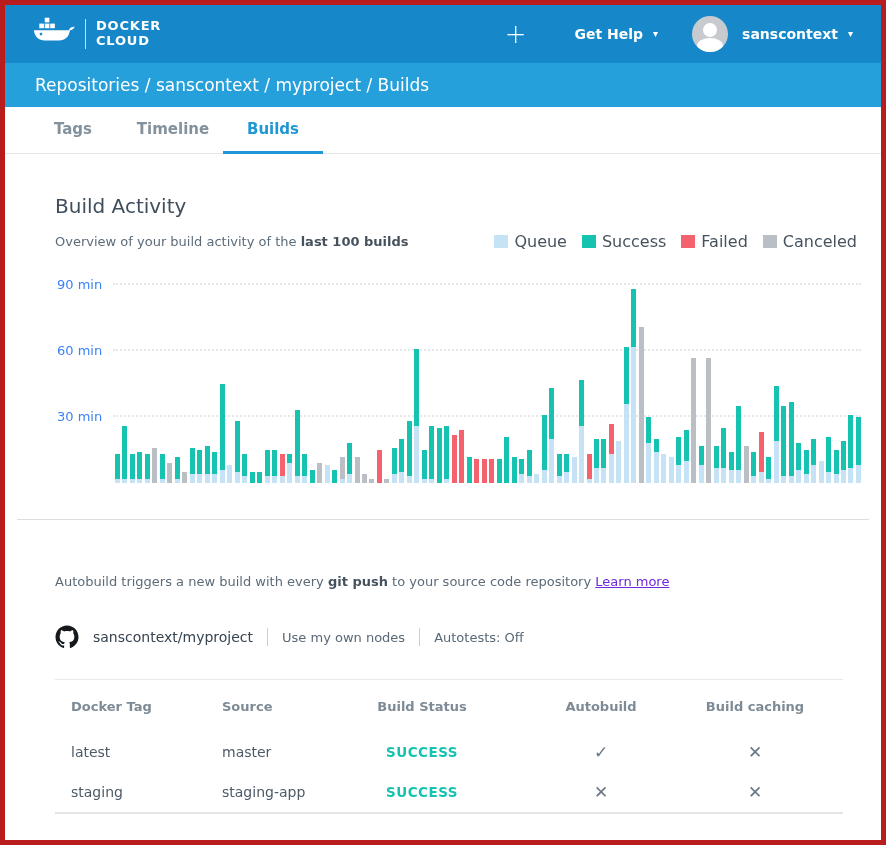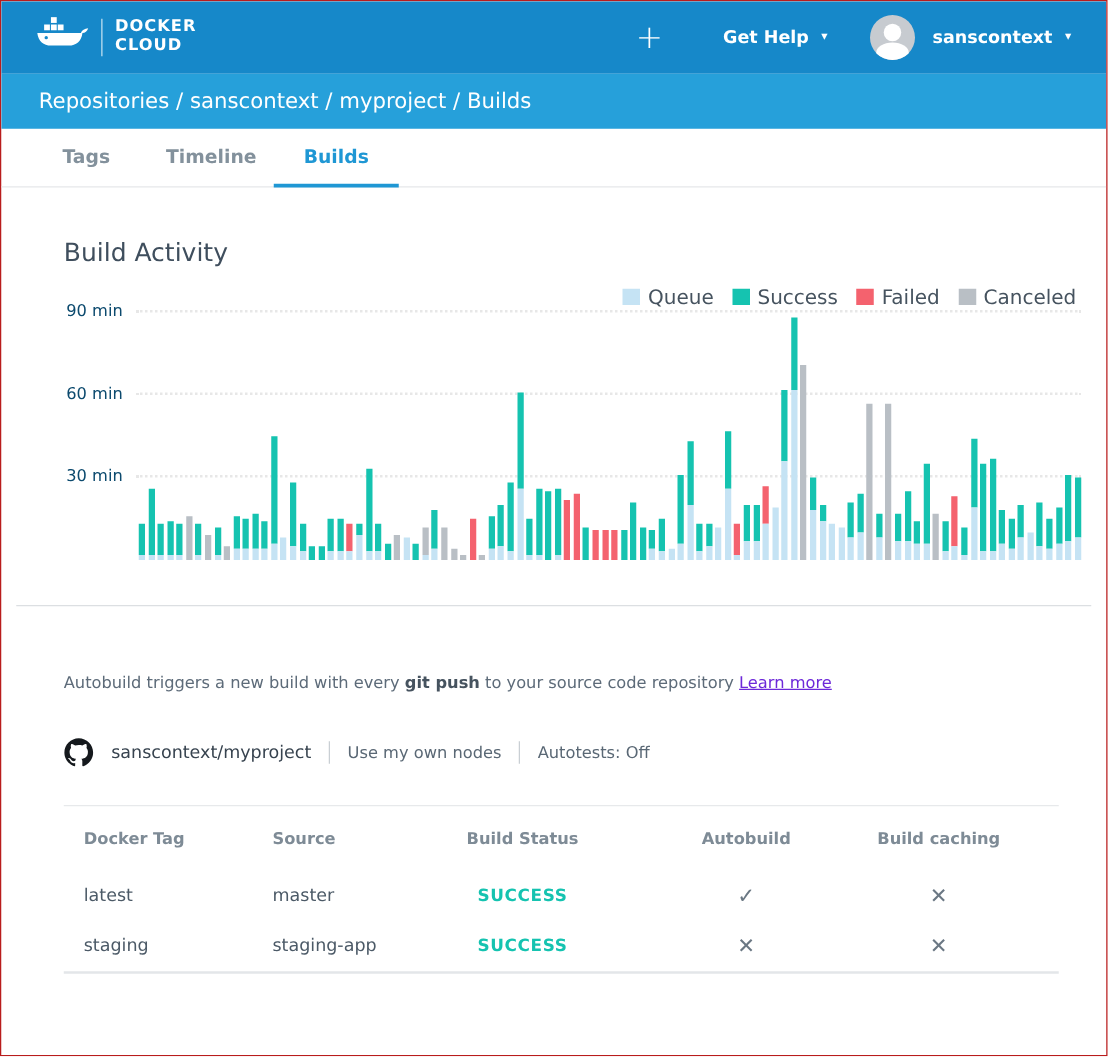--- a/index.html
+++ b/index.html
@@ -1,18 +1,18 @@
 <!DOCTYPE html>
 <html><head>
 <meta charset="utf-8">
 <style>
   * { margin:0; padding:0; box-sizing:border-box; }
   html,body { background:#ffffff; }
   body { font-family:"DejaVu Sans","Liberation Sans",sans-serif; }
-  .page { width:886px; height:845px; border:1px solid #b91c1c; background:#fff; overflow:hidden; }
+  .page { width:886px; height:845px; border:5px solid #b91c1c; background:#fff; overflow:hidden; }
 
   
   .topbar { height:58px; background:#1688c9; display:flex; align-items:center; padding:0 28px; color:#fff; }
   .brand { display:flex; align-items:center; gap:10px; }
   .brand-sep { width:1px; height:30px; background:rgba(255,255,255,.75); }
   .brand-text { font-size:13px; font-weight:bold; letter-spacing:.8px; line-height:1.15; }
   .topbar-right { margin-left:auto; display:flex; align-items:center; gap:34px; }
   .plus { font-size:26px; font-weight:300; line-height:1; cursor:pointer; margin-right:14px; }
   .menu-item { display:flex; align-items:center; gap:10px; font-size:14px; font-weight:bold; cursor:pointer; }
   .caret { font-size:10px; line-height:1; }
@@ -37,21 +37,21 @@
   .subtitle b { color:#46535f; }
 
   
   .legend { position:absolute; right:24px; top:78px; display:flex; gap:15px; }
   .legend-item { display:flex; align-items:center; gap:6px; font-size:16px; color:#46535f; }
   .legend-swatch { width:14px; height:13px; display:inline-block; }
 
   
   .chart { margin:22px 20px 0 58px; position:relative; height:212px; }
   .gridline { position:absolute; left:0; right:0; border-top:2px dotted #e7e7e7; height:0; }
-  .gridline .ylabel { position:absolute; left:-56px; top:-8px; width:46px; text-align:left; font-size:13px; color:#0c4a6e; background:#fff; }
+  .gridline .ylabel { position:absolute; left:-56px; top:-8px; width:46px; text-align:left; font-size:13px; color:#3b82f6; background:#fff; }
   .plot { position:absolute; left:2px; right:0; bottom:0; height:210px; display:flex; align-items:flex-end; justify-content:space-between; }
   .bar { width:5px; display:flex; flex-direction:column-reverse; }
   .bar .seg { width:100%; }
 
   .divider { border:none; border-top:1px solid #dcdfe2; margin:36px 12px 0 12px; }
 
   
   #automated-builds { padding-top:38px; }
   .autobuild-desc { margin-top:16px; font-size:13px; color:#5d6b79; }
   .autobuild-desc b { color:#46535f; }
@@ -127,20 +127,23 @@
   </div>
 
   <nav class="tabs">
     <span class="tab">Tags</span>
     <span class="tab">Timeline</span>
     <span class="tab active">Builds</span>
   </nav>
 
   <section id="build-activity">
     <h2 class="section-title">Build Activity</h2>
+    <p class="subtitle">
+      <span>Overview of your build activity of the </span><b>last 100 builds</b>
+    </p>
 
     <div class="legend">
       <span class="legend-item">
         <span class="legend-swatch" style="background: rgb(197, 227, 244);"></span>
         <span>Queue</span>
       </span>
       <span class="legend-item">
         <span class="legend-swatch" style="background: rgb(21, 195, 176);"></span>
         <span>Success</span>
       </span>

